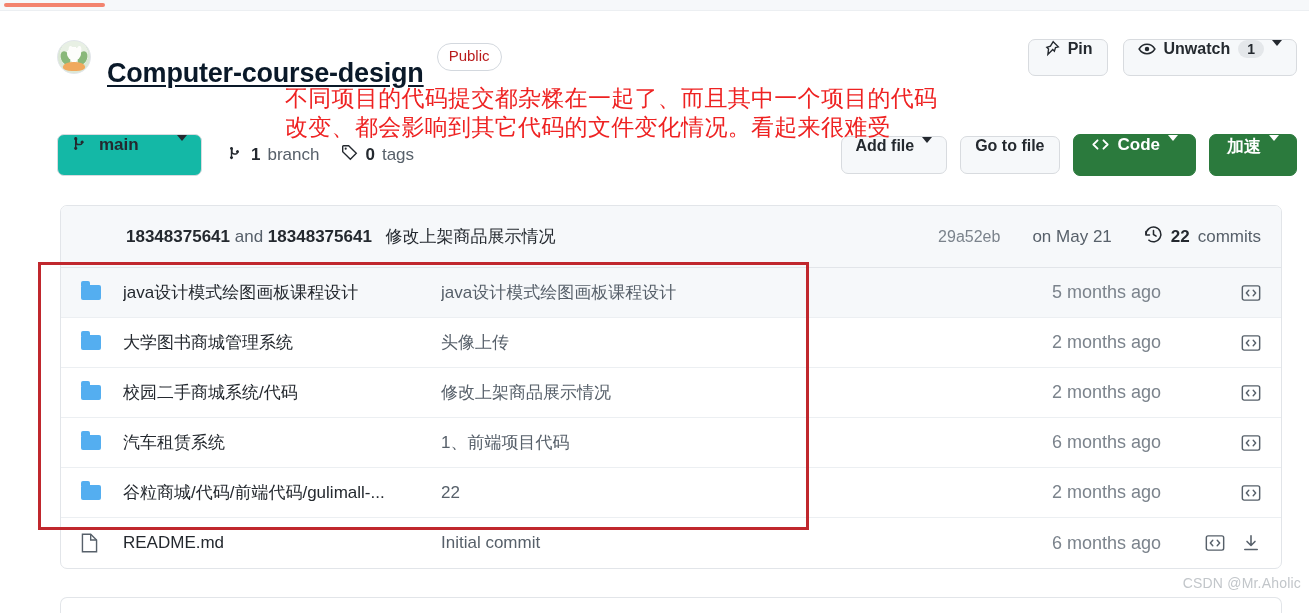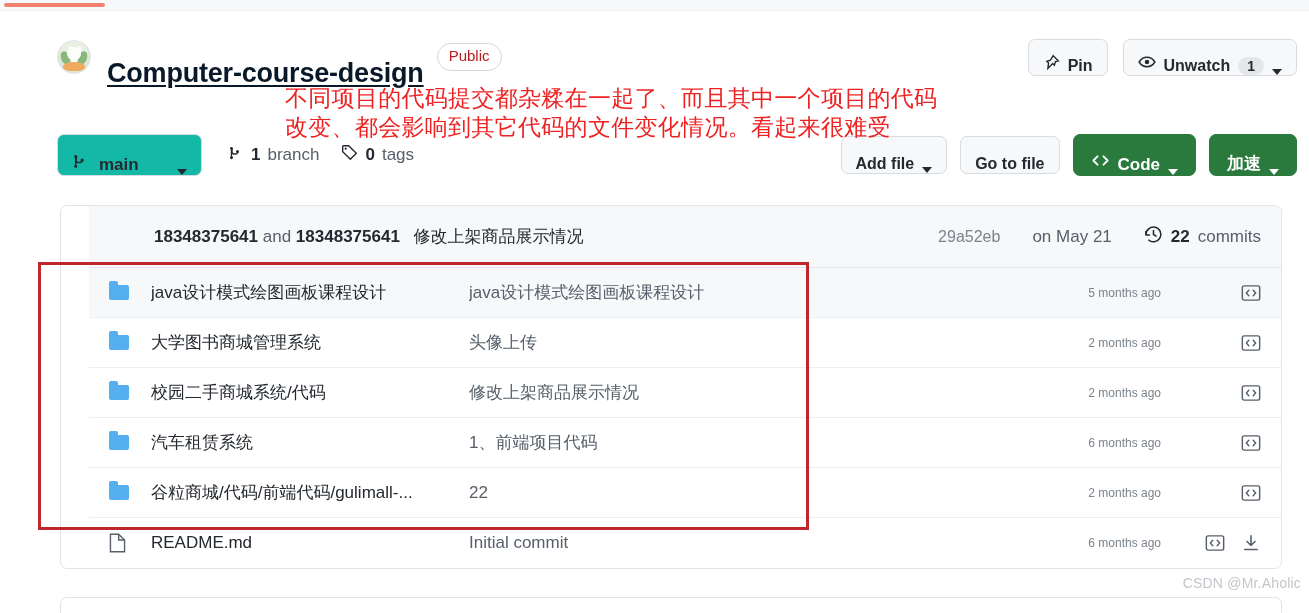--- a/index.html
+++ b/index.html
@@ -59,21 +59,21 @@
     text-decoration: underline; text-underline-offset: 3px; letter-spacing: -0.2px;
     cursor: pointer; white-space: nowrap; margin-top: 32px;
   }
   .badge-public {
     margin-left: 13px; padding: 2px 11px 3px; border: 1px solid #d3d8de;
     border-radius: 2em; font-size: 15px; color: #b91c1c; line-height: 1.35;
   }
 
   .header-actions { margin-left: auto; display: flex; align-items: center; gap: 15px; }
   .btn {
-    display: inline-flex; align-items: flex-end; gap: 8px;
+    display: inline-flex; align-items: flex-start; gap: 8px;
     border: 1px solid #d8dbdf; border-radius: 7px; background: #f6f8fa;
     padding: 0 14px; height: 37px; font-size: 16px; font-weight: 600; color: #24292f;
     cursor: pointer; white-space: nowrap;
   }
   .counter {
     background: #e4e7ea; border-radius: 2em; padding: 1px 9px;
     font-size: 14px; font-weight: 600; color: #24292f;
   }
   .caret { width: 0; height: 0; border-left: 5px solid transparent; border-right: 5px solid transparent; border-top: 6px solid currentColor; }
 
@@ -100,21 +100,21 @@
   .toolbar-right { margin-left: auto; display: flex; align-items: center; gap: 13px; }
   .btn-green {
     background: #2b7a3d; border-color: #2b7a3d; color: #ffffff; height: 42px; font-size: 17px;
     padding: 0 17px;
   }
   .btn-plain { height: 38px; font-size: 16px; }
 
   
   .filebox {
     position: absolute; top: 205px; left: 60px; width: 1222px;
-    border: 1px solid #e2e5e9; border-radius: 7px; background: #ffffff; overflow: hidden; padding-left: 28px;
+    border: 1px solid #e2e5e9; border-radius: 7px; background: #ffffff; overflow: hidden;
   }
   .commitbar {
     display: flex; align-items: center; height: 62px; padding: 0 20px;
     background: #f6f8fa; border-bottom: 1px solid #e2e5e9; font-size: 17px; color: #57606a;
   }
   .commitbar .authors { margin-left: 45px; }
   .commitbar b { color: #24292f; font-weight: 700; }
   .commitbar .msg { color: #24292f; margin-left: 9px; }
   .commitbar-right { margin-left: auto; display: flex; align-items: center; gap: 32px; }
   .commit-sha { color: #7b838c; font-size: 16px; }
@@ -124,21 +124,21 @@
 
   .row {
     display: flex; align-items: center; height: 50px; padding: 0 20px;
     border-bottom: 1px solid #eceff2; font-size: 17px; justify-content: flex-end;
   }
   .row:last-child { border-bottom: none; }
   .row.hl { background: #f6f8fa; }
   .row .icon-cell { width: 42px; flex: 0 0 auto; display: flex; align-items: center; }
   .row .name { width: 318px; flex: 0 0 auto; color: #24292f; cursor: pointer; white-space: nowrap; overflow: hidden; text-overflow: ellipsis; }
   .row .msg { flex: 1 1 auto; color: #57606a; cursor: pointer; white-space: nowrap; overflow: hidden; text-overflow: ellipsis; padding-right: 14px; }
-  .row .age { color: #7b838c; font-size: 12px; white-space: nowrap; text-align: right; }
+  .row .age { color: #7b838c; font-size: 18px; white-space: nowrap; text-align: right; }
   .row .rowactions { width: 82px; flex: 0 0 auto; display: flex; align-items: center; justify-content: flex-end; gap: 16px; margin-left: 18px; }
 
   .folder {
     width: 20px; height: 15px; background: #54aef0; border-radius: 2px; position: relative;
   }
   .folder:before {
     content: ""; position: absolute; top: -4px; left: 0; width: 9px; height: 5px;
     background: #54aef0; border-radius: 2px 2px 0 0;
   }
   .filesvg { display: block; }

